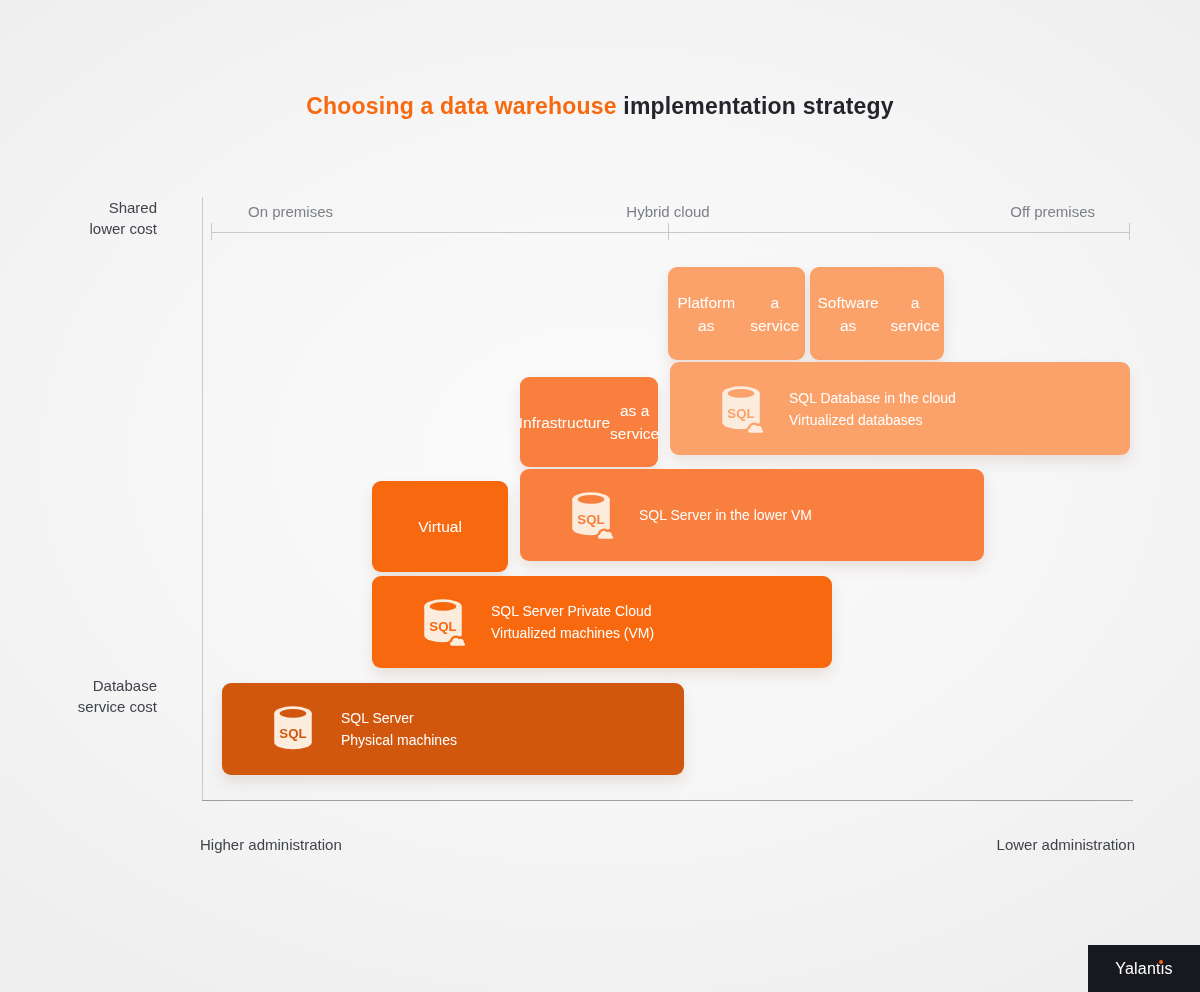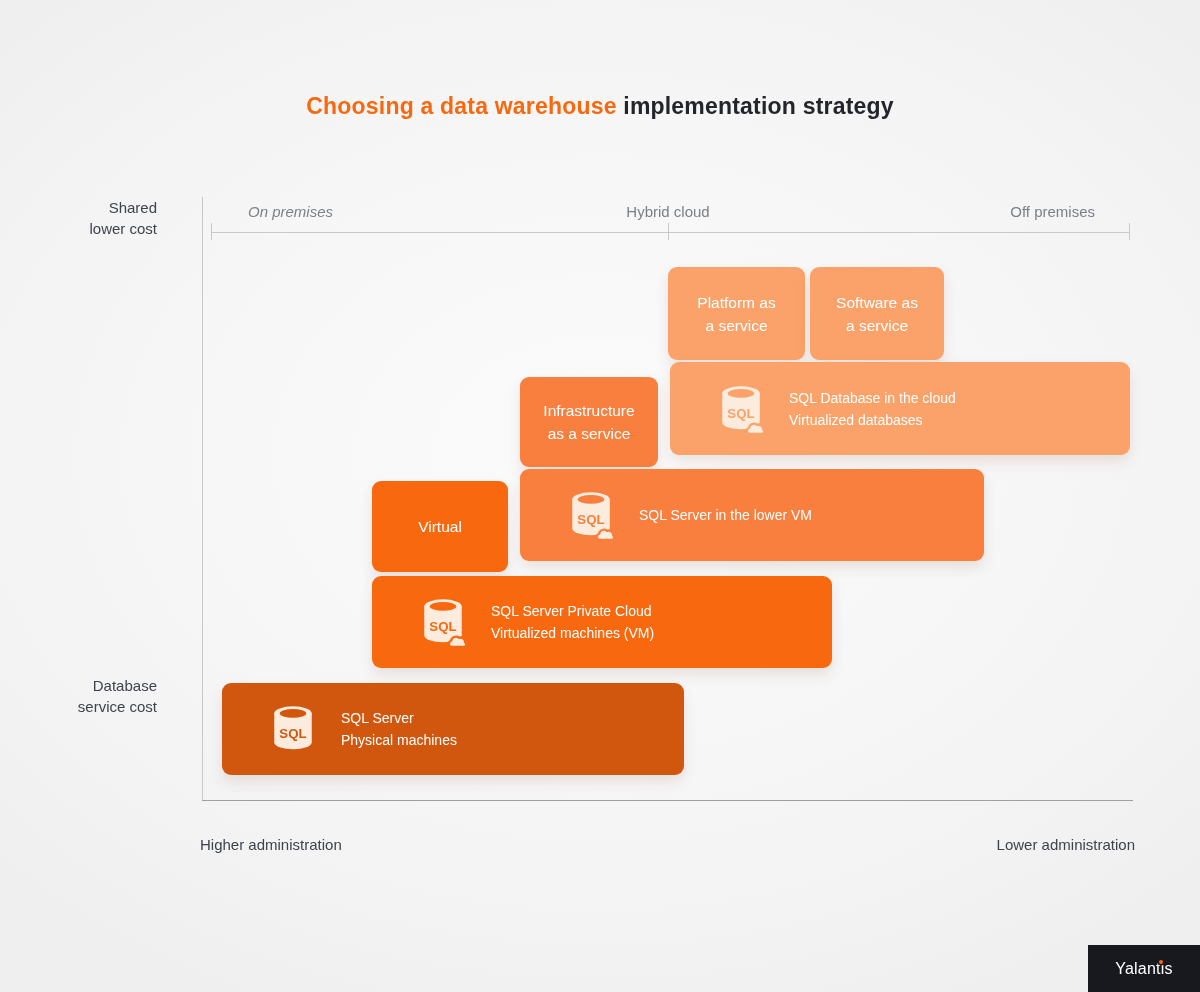--- a/index.html
+++ b/index.html
@@ -17,21 +17,21 @@
 
   
   .v-axis { position: absolute; left: 202px; top: 197px; width: 1px; height: 604px; background: var(--axis_line); }
   .h-axis { position: absolute; left: 202px; top: 800px; width: 931px; height: 1px; background: var(--axis_line_strong); }
   .ruler  { position: absolute; left: 211px; top: 232px; width: 919px; height: 1px; background: var(--axis_line); }
   .tick   { position: absolute; top: -9px; width: 1px; height: 17px; background: var(--axis_line); }
   .tick.t0 { left: 0; }
   .tick.t1 { left: 457px; }
   .tick.t2 { left: 918px; }
   .ruler-label { position: absolute; top: -29px; font-size: 15px; color: var(--axis_text_muted); white-space: nowrap; }
-  .ruler-label.r0 { left: 37px; font-style: italic; }
+  .ruler-label.r0 { left: 37px; }
   .ruler-label.r1 { left: 457px; transform: translateX(-50%); }
   .ruler-label.r2 { right: 35px; }
 
   .side-label {
     position: absolute; left: 47px; width: 110px; text-align: right;
     font-size: 15px; line-height: 21px; color: var(--axis_text_dark);
   }
   .side-label.top-side { top: 197px; }
   .side-label.bottom-side { top: 675px; }
 
@@ -44,21 +44,21 @@
     position: absolute; border-radius: 9px; color: #ffffff;
     box-shadow: 0 7px 14px rgba(120, 60, 10, 0.12);
     box-sizing: border-box;
   }
   .t-cloud { background: var(--tier_cloud); }
   .t-infra { background: var(--tier_infrastructure); }
   .t-virtual { background: var(--tier_virtual); }
   .t-physical { background: var(--tier_physical); }
 
   .tag {
-    display: flex; flex-direction: column; align-items: center; justify-content: center;
+    display: flex; flex-direction: row; align-items: center; justify-content: center;
     text-align: center; font-size: 15.5px; line-height: 23px;
   }
   .wide { display: flex; flex-direction: row; align-items: center; }
   .wide .icon { margin-left: 46px; width: 50px; height: 54px; flex: 0 0 auto; }
   .wide .box-text { margin-left: 23px; font-size: 14px; line-height: 22px; }
 
   .t-cloud .icon { color: var(--tier_cloud); }
   .t-infra .icon { color: var(--tier_infrastructure); }
   .t-virtual .icon { color: var(--tier_virtual); }
   .t-physical .icon { color: var(--tier_physical); }

